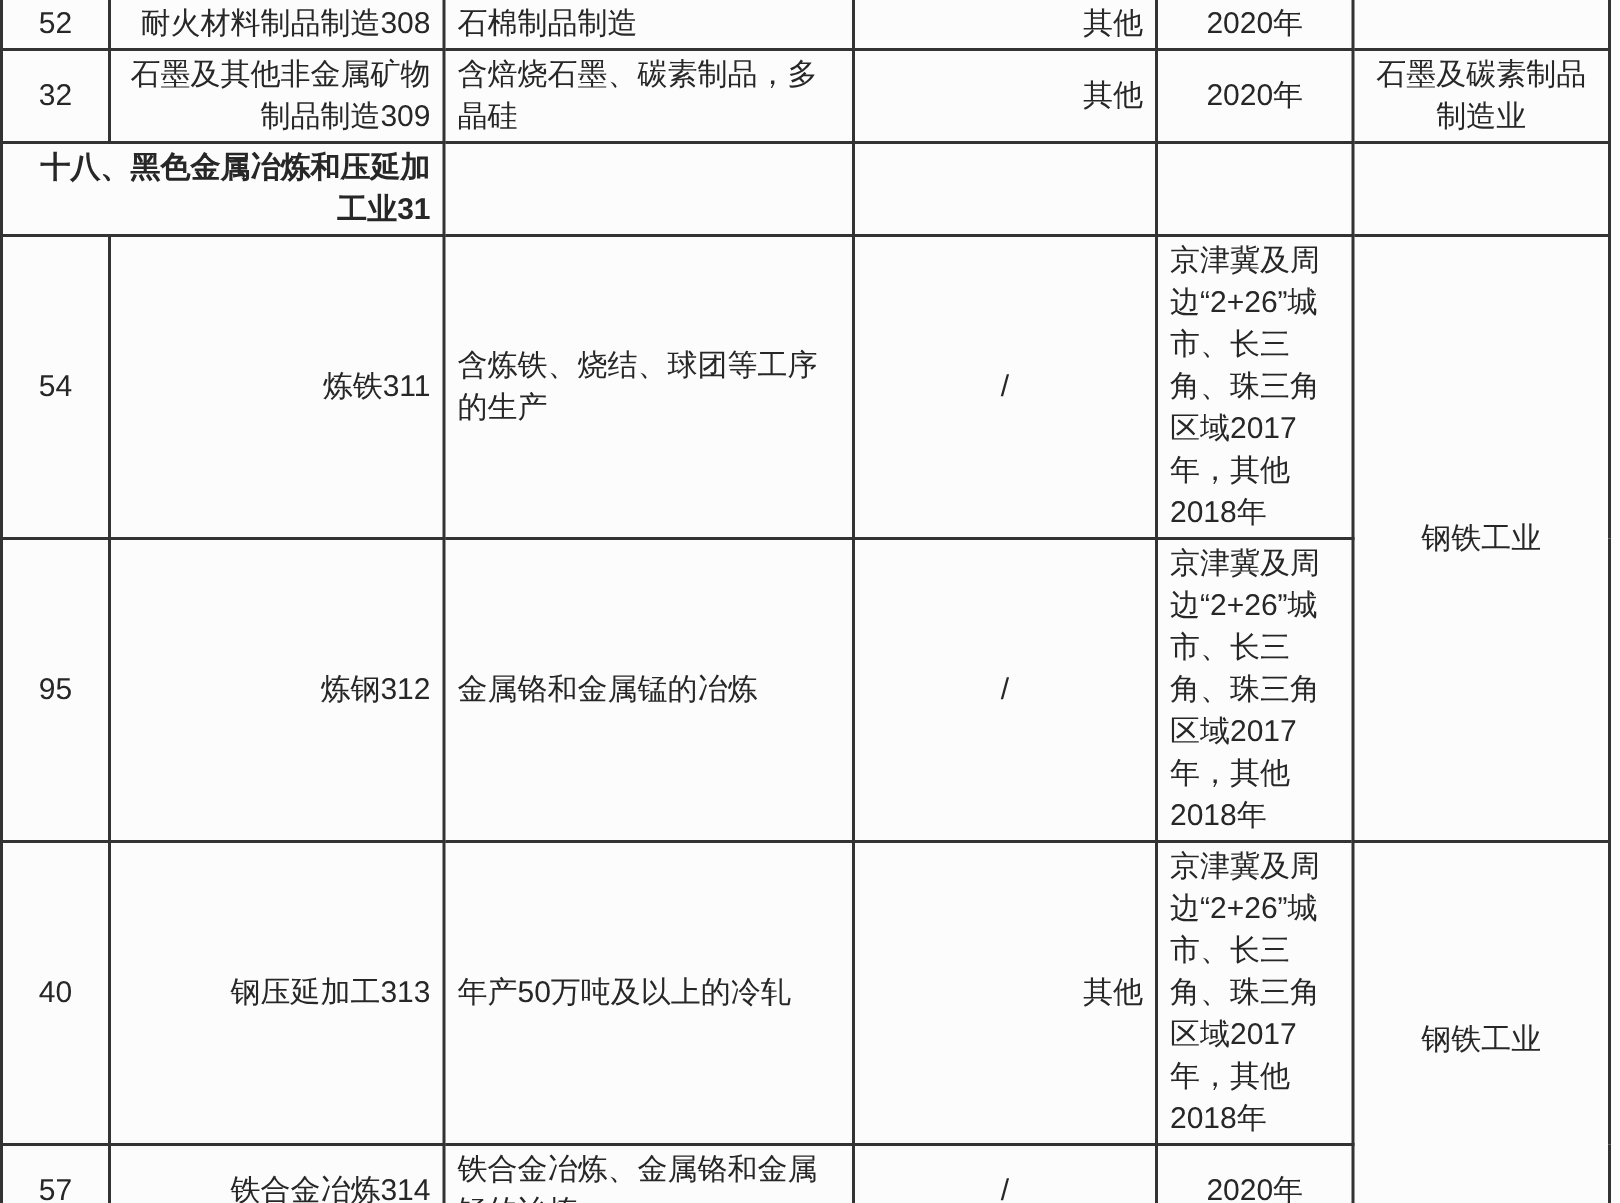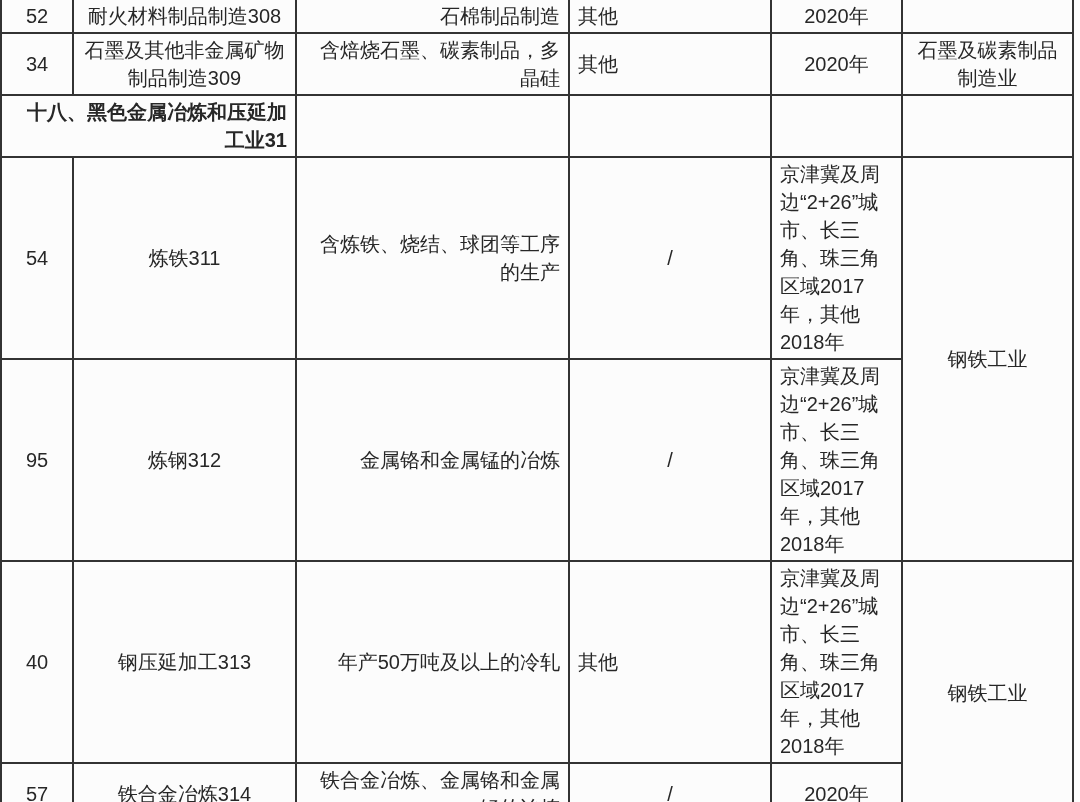--- a/index.html
+++ b/index.html
@@ -40,23 +40,23 @@
   
   tr.r52 { height: 33px; }
   tr.r53 { height: 55px; }
   tr.sec { height: 56px; }
   tr.r54 { height: 195px; }
   tr.r55 { height: 196px; }
   tr.r56 { height: 198px; }
   tr.r57 { height: 50px; }
   
   td.num   { text-align: center; padding: 2px 2px; }
-  td.name  { text-align: center; padding-left: 10px; }
-  td.desc  { text-align: right; padding-left: 10px; }
-  td.scope-l { text-align: left; padding-left: 13px; }
+  td.name  { text-align: right; padding-left: 10px; }
+  td.desc  { text-align: left; padding-left: 10px; }
+  td.scope-l { text-align: right; padding-left: 13px; }
   td.scope-c { text-align: center; }
   td.year-c  { text-align: center; margin-left: 16px; }
   td.year-l  {
     text-align: left;
     font-size: 19px;
     line-height: 28px;
     padding: 2px 15px;
   }
   td.cat { text-align: center; padding: 2px 8px; }
   td.section-title {
@@ -83,21 +83,21 @@
       <tr class="r52">
         <td class="num">52</td>
         <td class="name">耐火材料制品制造308</td>
         <td class="desc">石棉制品制造</td>
         <td class="scope-l">其他</td>
         <td class="year-c">2020年</td>
         <td class="cat"></td>
       </tr>
 
       <tr class="r53">
-        <td class="num">34</td>
+        <td class="num">32</td>
         <td class="name">石墨及其他非金属矿物制品制造309</td>
         <td class="desc">含焙烧石墨、碳素制品，多晶硅</td>
         <td class="scope-l">其他</td>
         <td class="year-c">2020年</td>
         <td class="cat">石墨及碳素制品制造业</td>
       </tr>
 
       <tr class="sec">
         <td class="section-title" colspan="2">十八、黑色金属冶炼和压延加工业31</td>
         <td></td>

